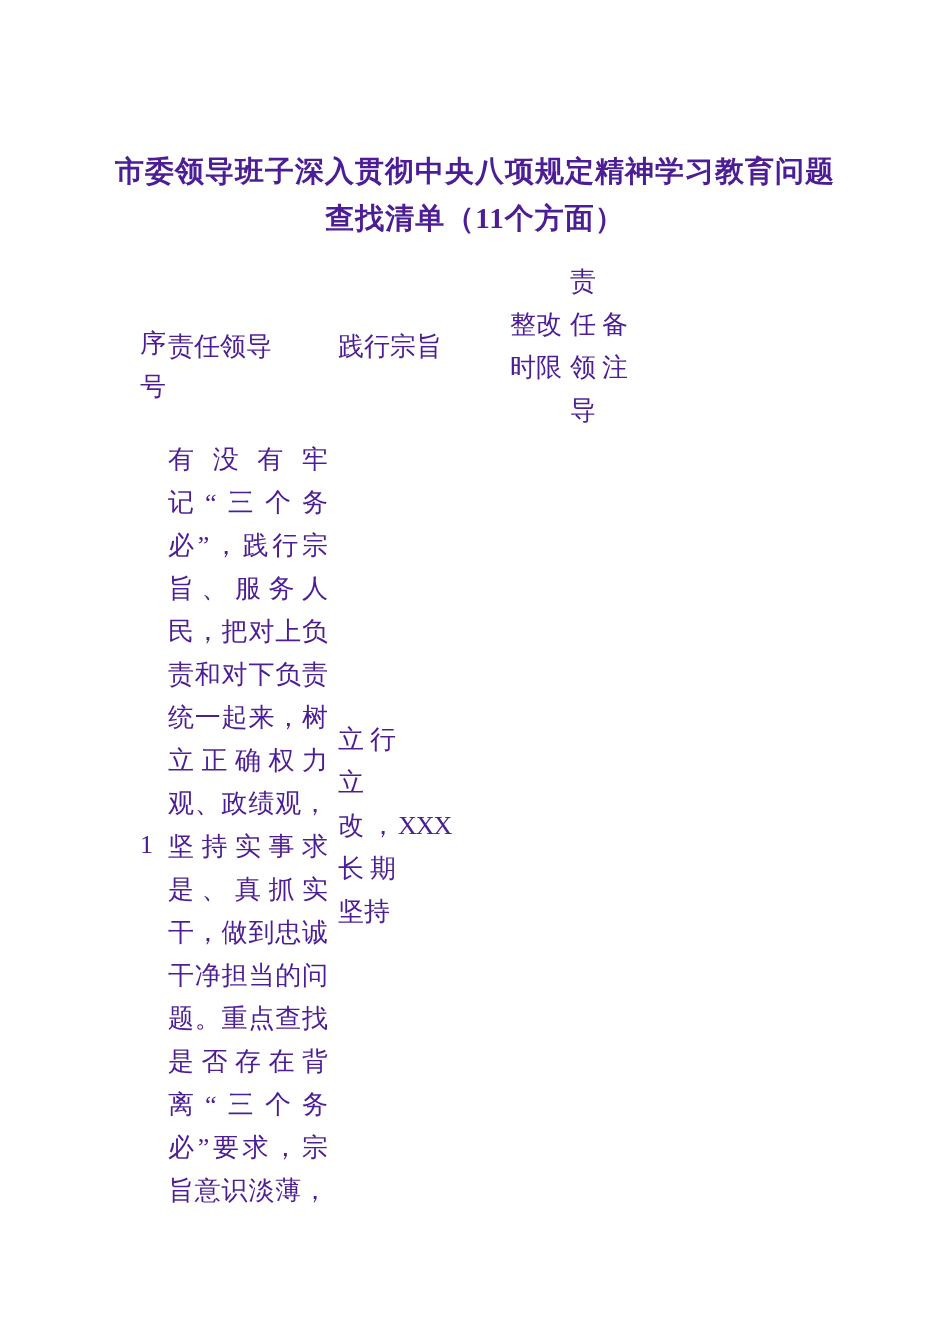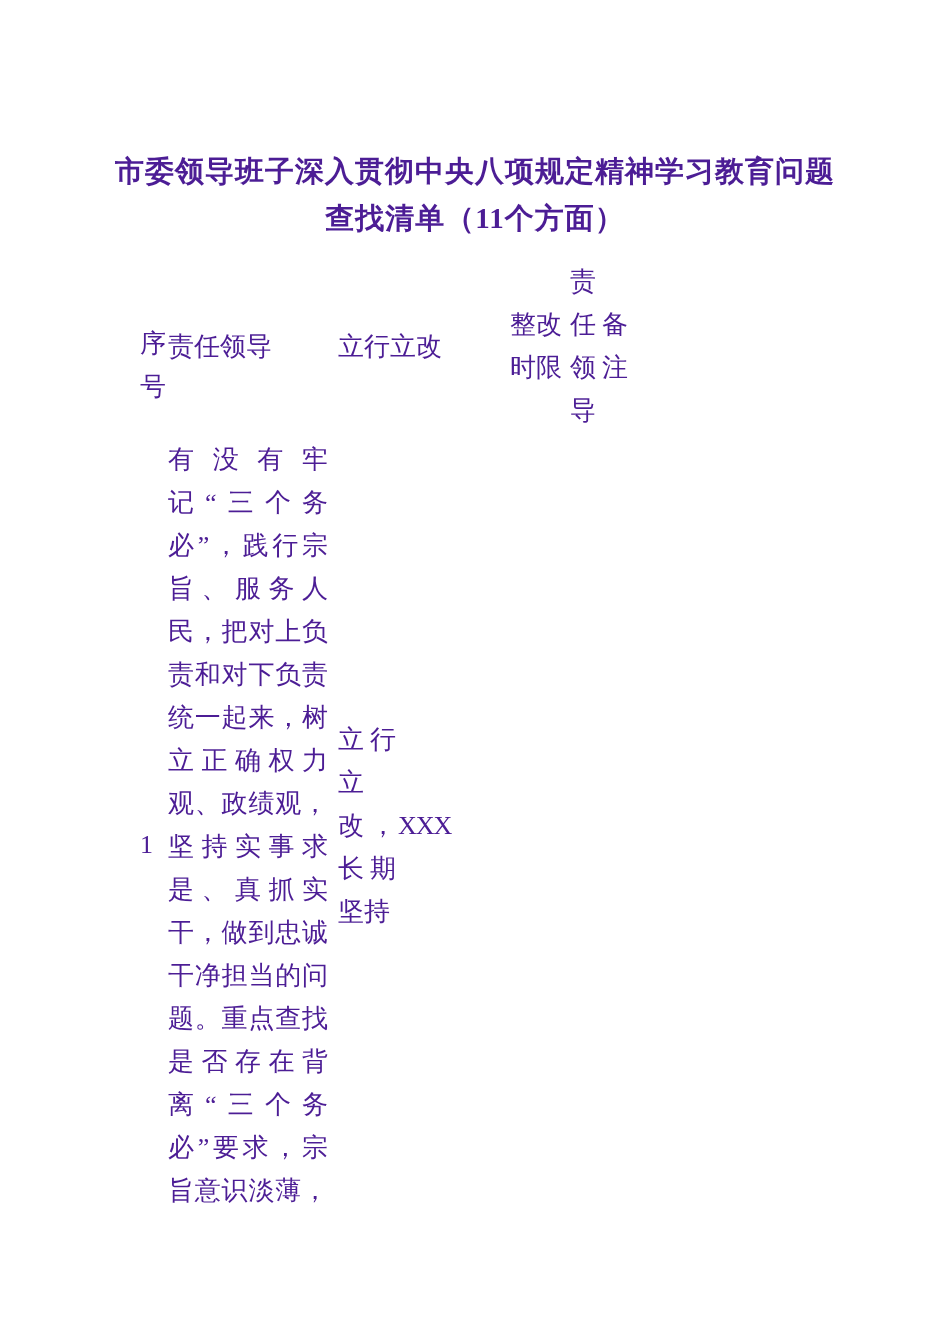--- a/index.html
+++ b/index.html
@@ -74,21 +74,21 @@
 
 <div class="page">
 
   <div class="title">市委领导班子深入贯彻中央八项规定精神学习教育问题查找清单（11个方面）</div>
 
   <div class="table">
 
     <div class="thead">
       <div class="cell c1">序号</div>
       <div class="cell c2">责任领导</div>
-      <div class="cell c4">立行立改</div>
+      <div class="cell c4">践行宗旨</div>
       <div class="cell c5">整改时限</div>
       <div class="cell c6">责任领导</div>
       <div class="cell c7">备注</div>
     </div>
 
     <div class="tbody">
       <div class="cell c1 vcenter">1</div>
       <div class="cell c2 long">有没有牢记“三个务必”，践行宗旨、服务人民，把对上负责和对下负责统一起来，树立正确权力观、政绩观，坚持实事求是、真抓实干，做到忠诚干净担当的问题。重点查找是否存在背离“三个务必”要求，宗旨意识淡薄，对群</div>
       <div class="cell c5 vcenter long">立行立改，长期坚持</div>
       <div class="cell c6 vcenter">

